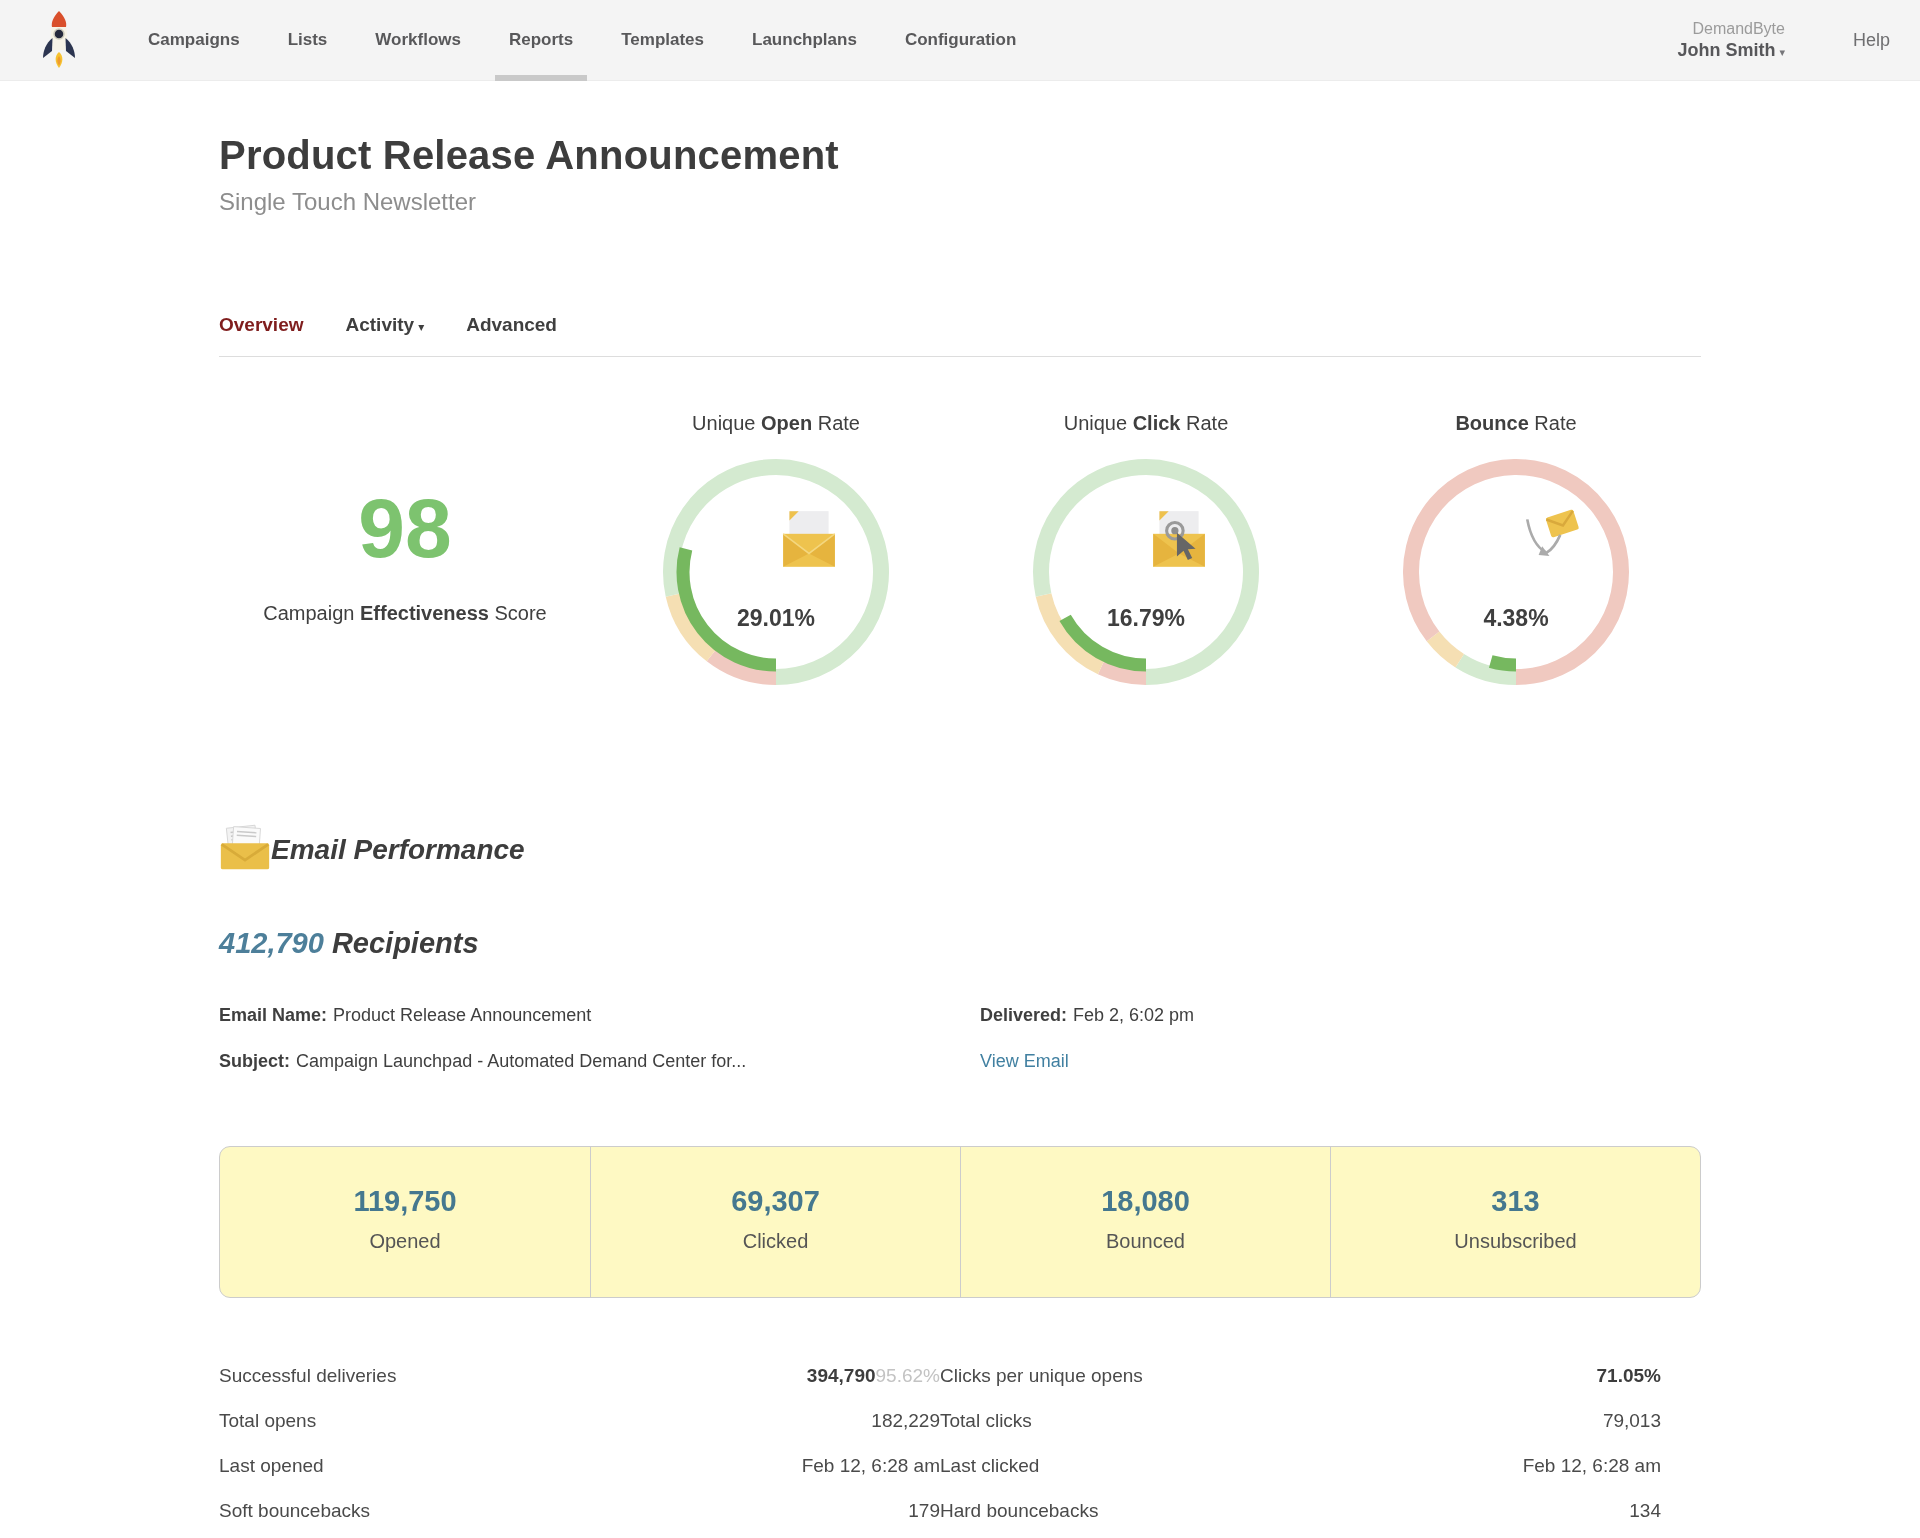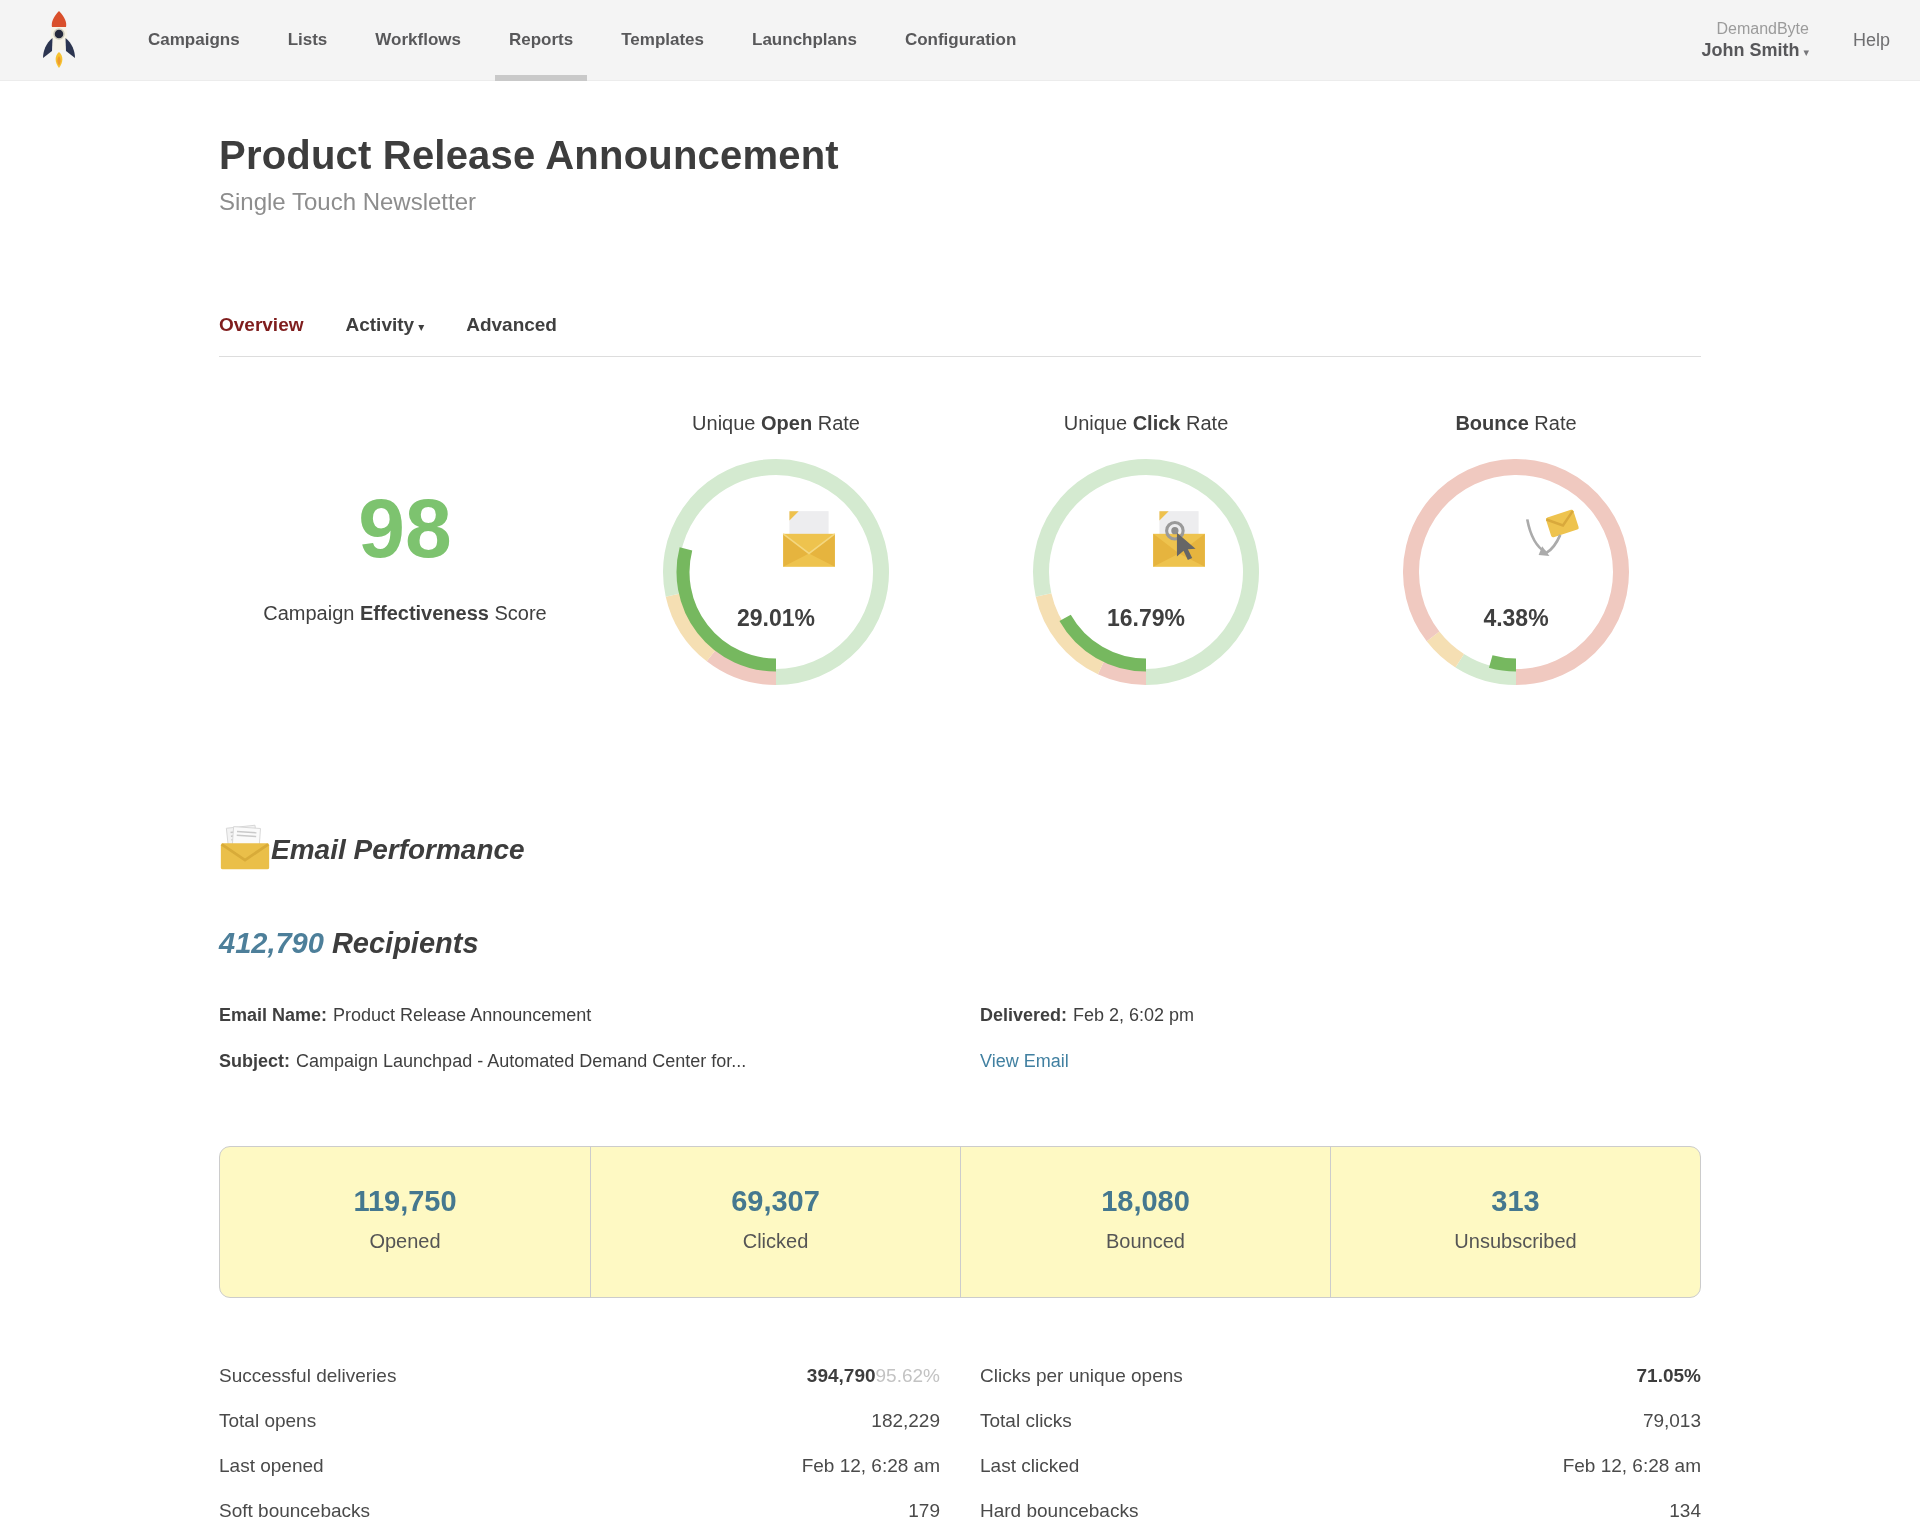--- a/index.html
+++ b/index.html
@@ -16,21 +16,21 @@
   }
   .brand { margin-left:36px; display:flex; align-items:center; cursor:pointer; }
   .nav-items { display:flex; margin-left:42px; height:81px; }
   .nav-item {
     padding:0 24px; display:flex; align-items:center; position:relative;
     font-size:17px; font-weight:700; color:#58585a; cursor:pointer; white-space:nowrap;
   }
   .nav-item.active::after {
     content:""; position:absolute; left:10px; right:10px; bottom:0; height:6px; background:#c9c9c9;
   }
-  .nav-right { margin-left:auto; display:flex; align-items:center; gap:44px; padding-right:30px; }
+  .nav-right { margin-left:auto; display:flex; align-items:center; gap:68px; padding-right:30px; }
   .account { text-align:right; cursor:pointer; line-height:1.25; }
   .account .company { font-size:16px; color:#9b9b9b; }
   .account .user { font-size:18px; font-weight:700; color:#57575a; }
   .account .caret { font-size:11px; color:#76767a; margin-left:4px; }
   .help { font-size:18px; color:#6e6e70; cursor:pointer; }
 
   
   main { width:1482px; margin:0 auto; }
   h1 { margin:52px 0 0; font-size:40px; font-weight:700; color:#3d3d3d; letter-spacing:0.2px; }
   .subtitle { margin-top:10px; font-size:24px; color:#8d8d8d; }
@@ -69,21 +69,21 @@
   .stat-boxes {
     margin-top:62px; display:grid; grid-template-columns:repeat(4,1fr);
     border:1px solid #cccccc; border-radius:11px; background:#fef9c3;
   }
   .stat-box { text-align:center; padding:38px 0 44px; border-left:1px solid #cccccc; }
   .stat-box:first-child { border-left:none; }
   .stat-value { font-size:29px; font-weight:700; color:#45788f; }
   .stat-label { font-size:20px; color:#555555; margin-top:12px; }
 
   .summary {
-    margin-top:55px; display:grid; grid-template-columns:721px 721px; column-gap:40px;
+    margin-top:55px; display:grid; grid-template-columns:721px 721px; 
     font-size:19px; color:#4a4a4a;
   }
   .summary-row { height:45px; display:flex; align-items:center; justify-content:space-between; }
   .summary-row .s-val b { color:#3d3d3d; }
   .summary-row .extra { color:#c3c3c3; }
 </style>
 </head>
 <body>
 
 <nav class="navbar">

